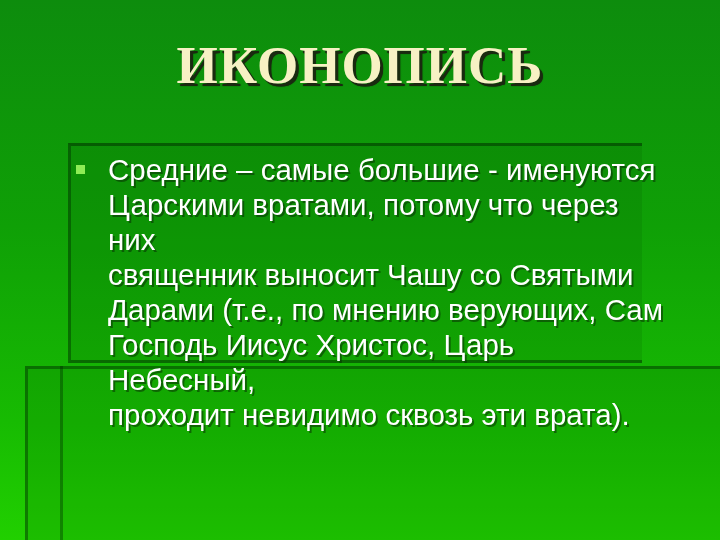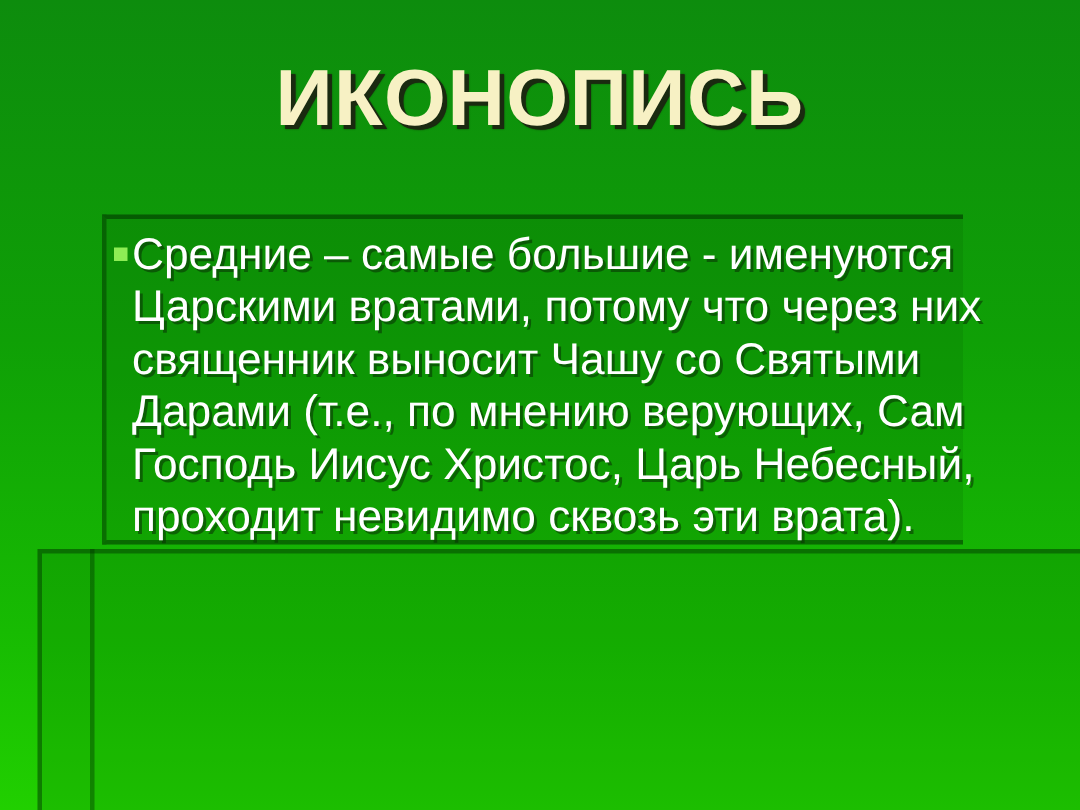--- a/index.html
+++ b/index.html
@@ -31,20 +31,21 @@
   }
   #title-text {
     display: inline-block;
     font-size: 53px;
     font-weight: bold;
     letter-spacing: 1px;
     color: #f7f1c4;
     text-shadow: 3px 3px 0 #1a2a10, 3px 3px 1px #15220d;
     line-height: 1.05;
     white-space: nowrap;
+    font-family: Liberation Serif, serif;
   }
 
   
   .content-box {
     position: absolute;
     box-sizing: border-box;
   }
   
   #box-one {
     left: 68px;
@@ -80,21 +81,21 @@
     position: absolute;
     margin: 0;
     padding: 0;
     list-style: none;
   }
   #list-one { left: 68px; top: 152px; width: 600px; }
   #list-two { left: 68px; top: 366px; width: 640px; }
 
   .bullet-item {
     position: relative;
-    padding-left: 20px;
+    padding-left: 40px;
     margin: 0 0 0 0;
   }
   .bullet-marker {
     position: absolute;
     left: 8px;
     top: 13px;
     width: 9px;
     height: 9px;
     background: #8ded55;
   }

